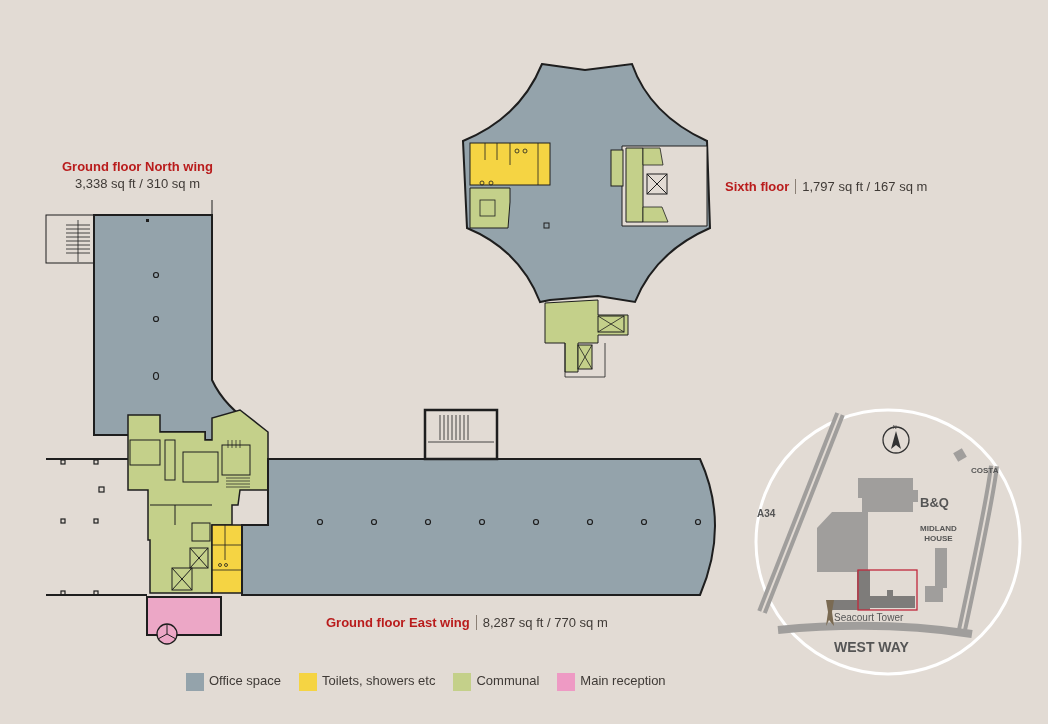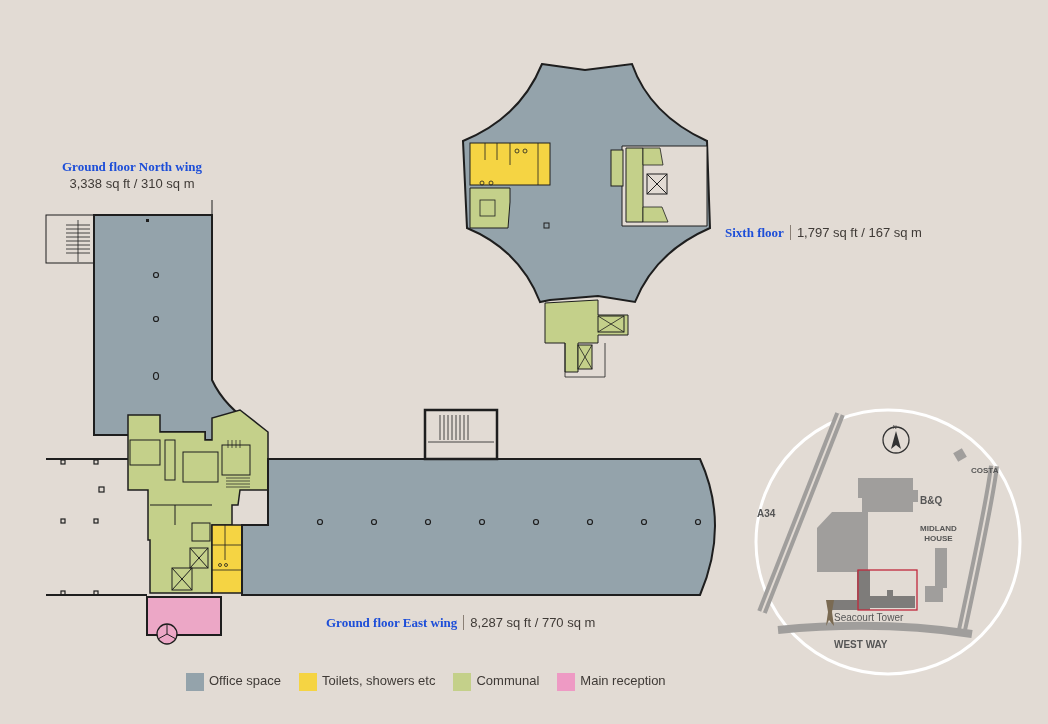--- a/index.html
+++ b/index.html
@@ -4,21 +4,21 @@
   <style>
     html, body { margin: 0; padding: 0; }
     body {
       width: 1048px; height: 724px; overflow: hidden;
       background: #e2dbd4;
       font-family: "Liberation Sans", "DejaVu Sans", sans-serif;
       position: relative;
     }
     #plan { position: absolute; left: 0; top: 0; }
     .label { position: absolute; color: #3f3a36; font-size: 13px; white-space: nowrap; }
-    .label .title { font-weight: bold; color: #1d4ed8; font-family: Liberation Serif, serif; }
+    .label .title { font-weight: bold; color: #b91c1c; }
     .label .sep { display: inline-block; width: 1px; height: 15px; background: #8a7f75; margin: 0 6px -3px 6px; }
     .label.stacked { text-align: center; line-height: 17px; }
     #legend { position: absolute; left: 186px; top: 673px; display: flex; align-items: center; font-size: 13px; color: #3f3a36; }
     .legend-item { display: flex; align-items: flex-start; margin-right: 18px; }
     .swatch { width: 18px; height: 18px; margin-right: 5px; display: inline-block; }
   </style>
 </head>
 <body>
 
 <svg id="plan" width="1048" height="724" viewBox="0 0 1048 724" xmlns="http://www.w3.org/2000/svg">
@@ -201,35 +201,35 @@
 
     <rect x="858" y="570" width="59" height="40" fill="none" stroke="#c0283c" stroke-width="1.3"></rect>
 
     <circle cx="896" cy="440" r="13" fill="none" stroke="#333" stroke-width="1.3"></circle>
     <path d="M896,431 L901,449 L896,445 L891,449 Z" fill="#333"></path>
   </g>
 </svg>
 
 <div class="label" style="left:893px;top:424px;font-size:5px;color:#333;">N</div>
 <div class="label" style="left:943px;top:466px;font-size:8px;font-weight:bold;color:#555;margin-left:28px;">COSTA</div>
-<div class="label" style="left:878px;top:495px;font-size:10px;font-weight:bold;color:#555;padding-left:42px;">B&amp;Q</div>
+<div class="label" style="left:878px;top:495px;font-size:13px;font-weight:bold;color:#555;padding-left:42px;">B&amp;Q</div>
 <div class="label" style="left:757px;top:508px;font-size:10px;font-weight:bold;color:#555;">A34</div>
 <div class="label stacked" style="left:920px;top:524px;font-size:8px;font-weight:bold;color:#555;line-height:10px;">
   <div>MIDLAND</div>
   <div>HOUSE</div>
 </div>
 <div class="label" style="left:834px;top:612px;font-size:10px;font-weight:normal;color:#555;">Seacourt Tower</div>
-<div class="label" style="left:834px;top:639px;font-size:10px;font-weight:bold;color:#555;">WEST WAY</div>
+<div class="label" style="left:834px;top:639px;font-size:14px;font-weight:bold;color:#555;">WEST WAY</div>
 
 <div class="label stacked" style="left:62px;top:158px;">
   <div class="title">Ground floor North wing</div>
   <div>3,338 sq ft / 310 sq m</div>
 </div>
 
-<div class="label" style="left:725px;top:179px;margin-top:46px;">
+<div class="label" style="left:725px;top:179px;">
   <span class="title">Sixth floor</span><span class="sep"></span><span>1,797 sq ft / 167 sq m</span>
 </div>
 
 <div class="label" style="left:326px;top:615px;">
   <span class="title">Ground floor East wing</span><span class="sep"></span><span>8,287 sq ft / 770 sq m</span>
 </div>
 
 <div id="legend">
   <div class="legend-item">
     <span class="swatch" style="background:#94a3ab;"></span>

